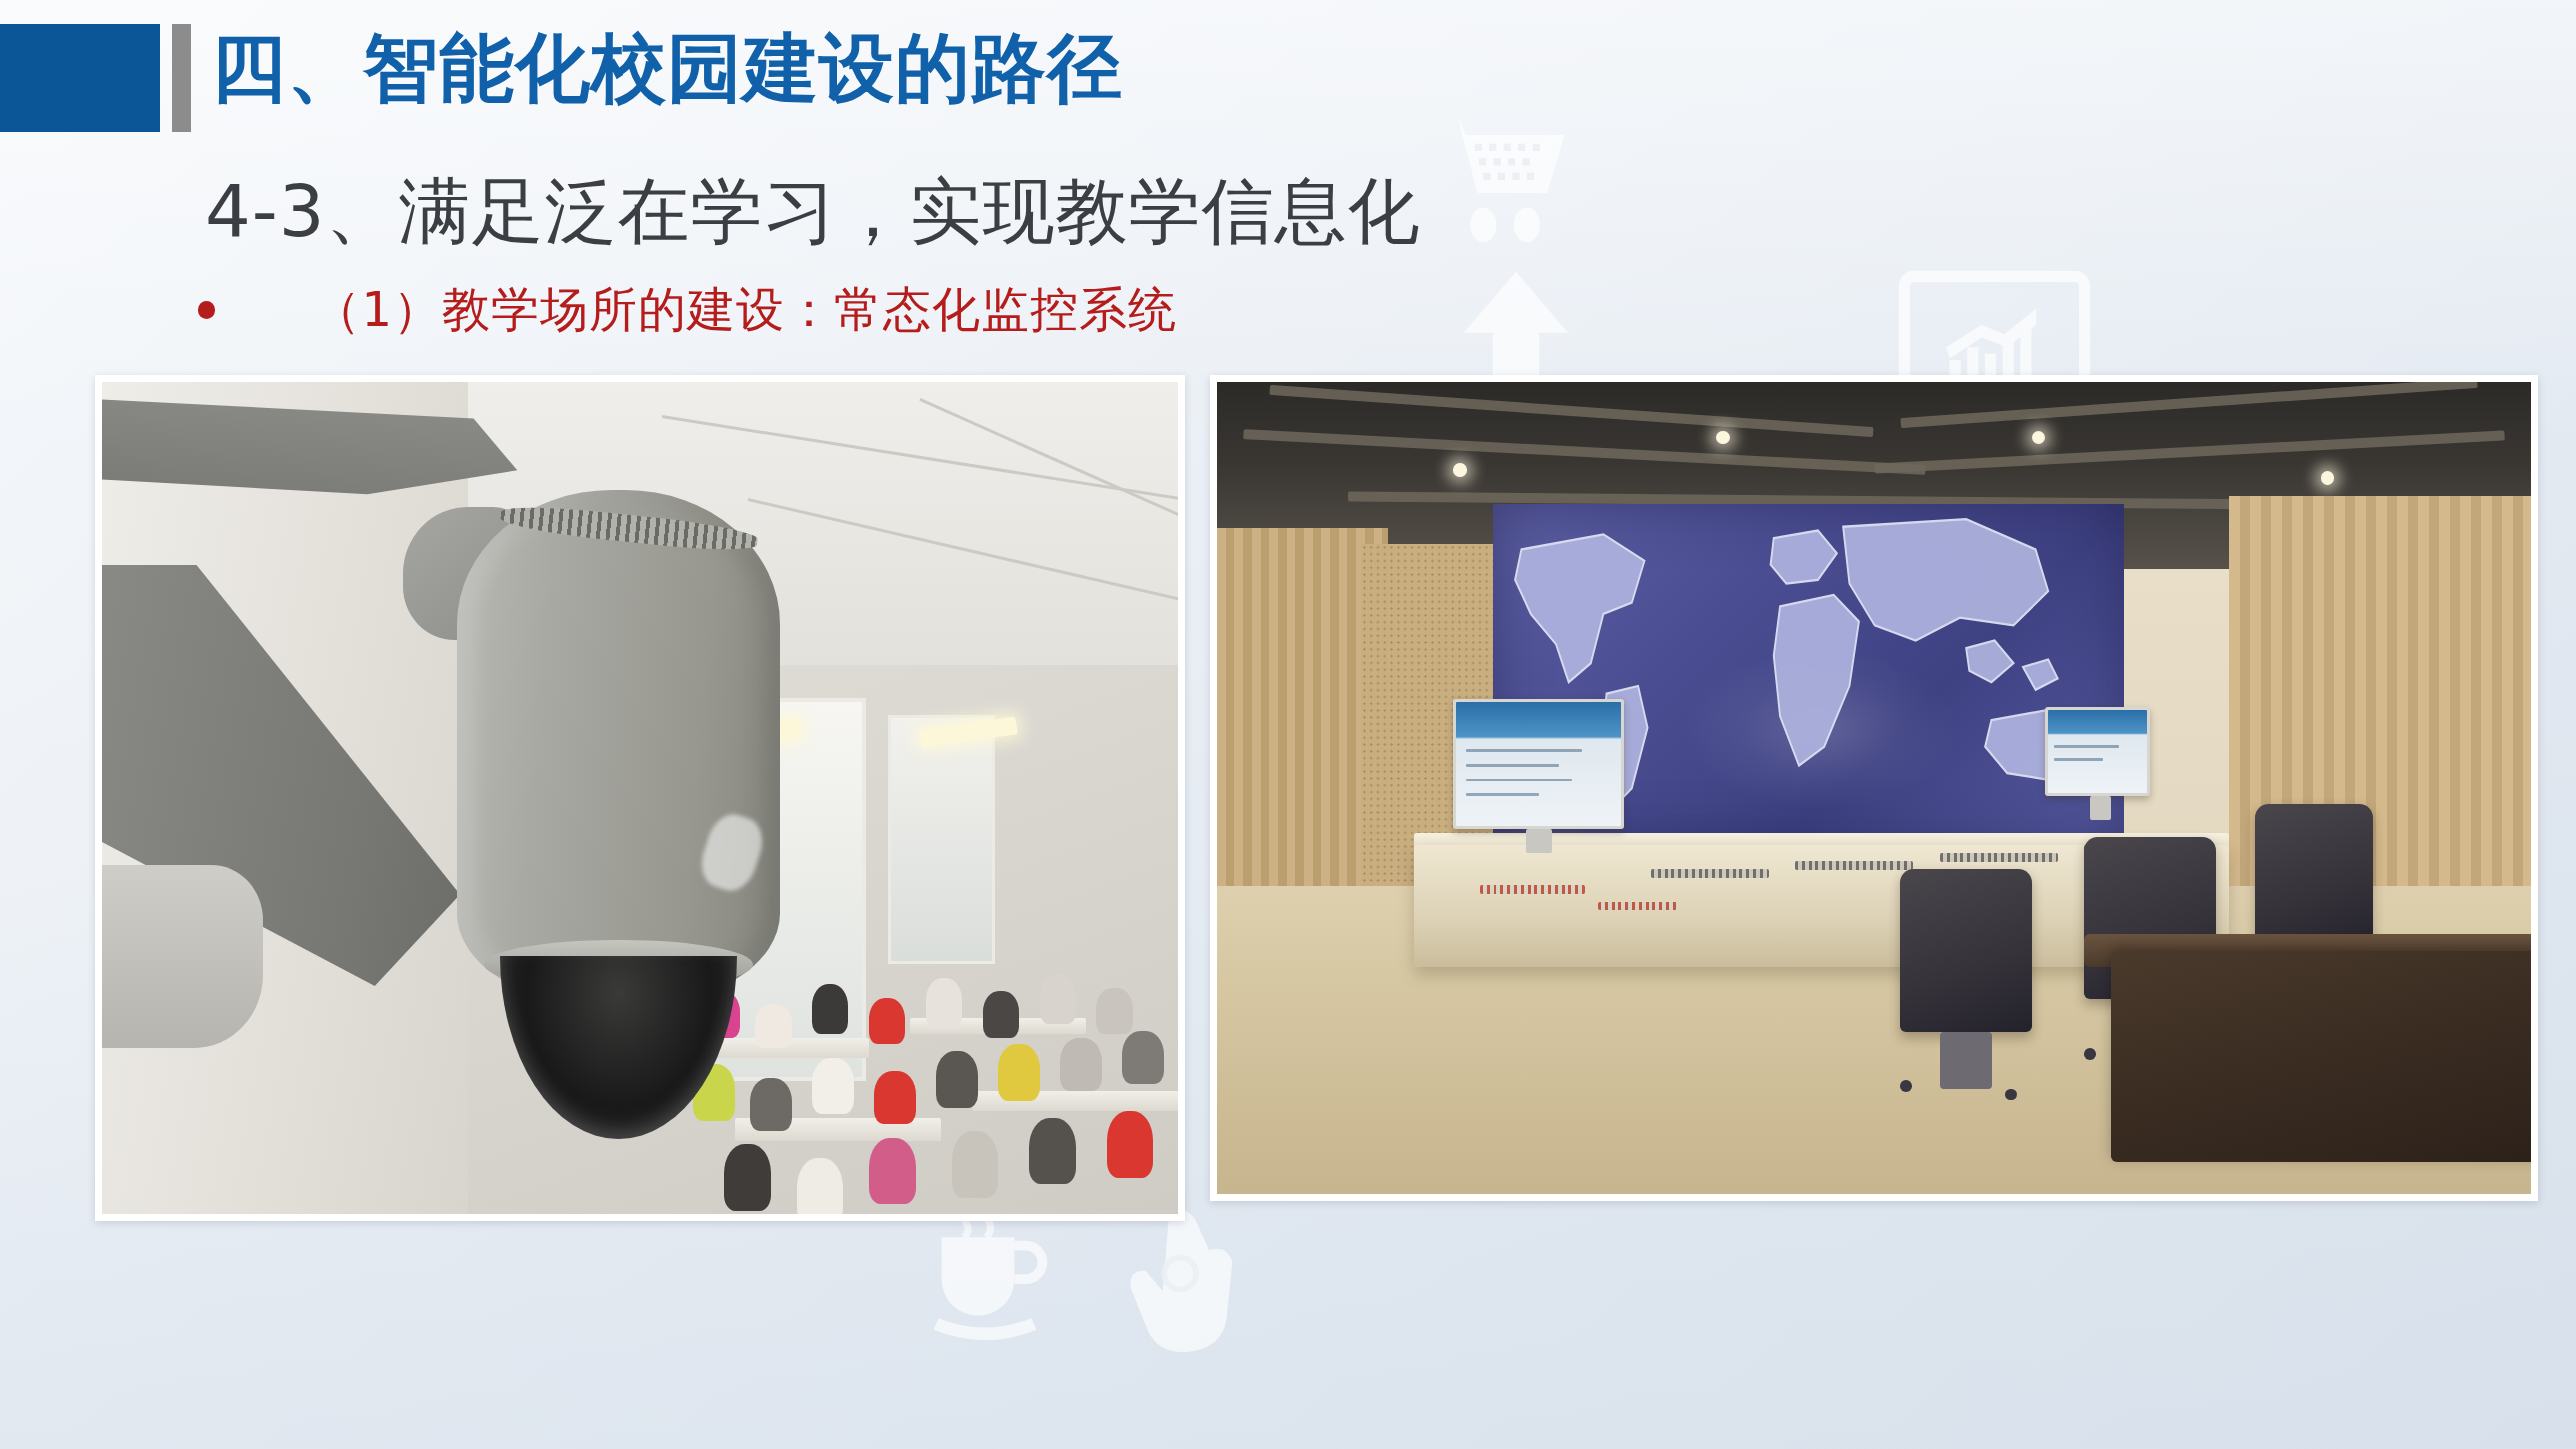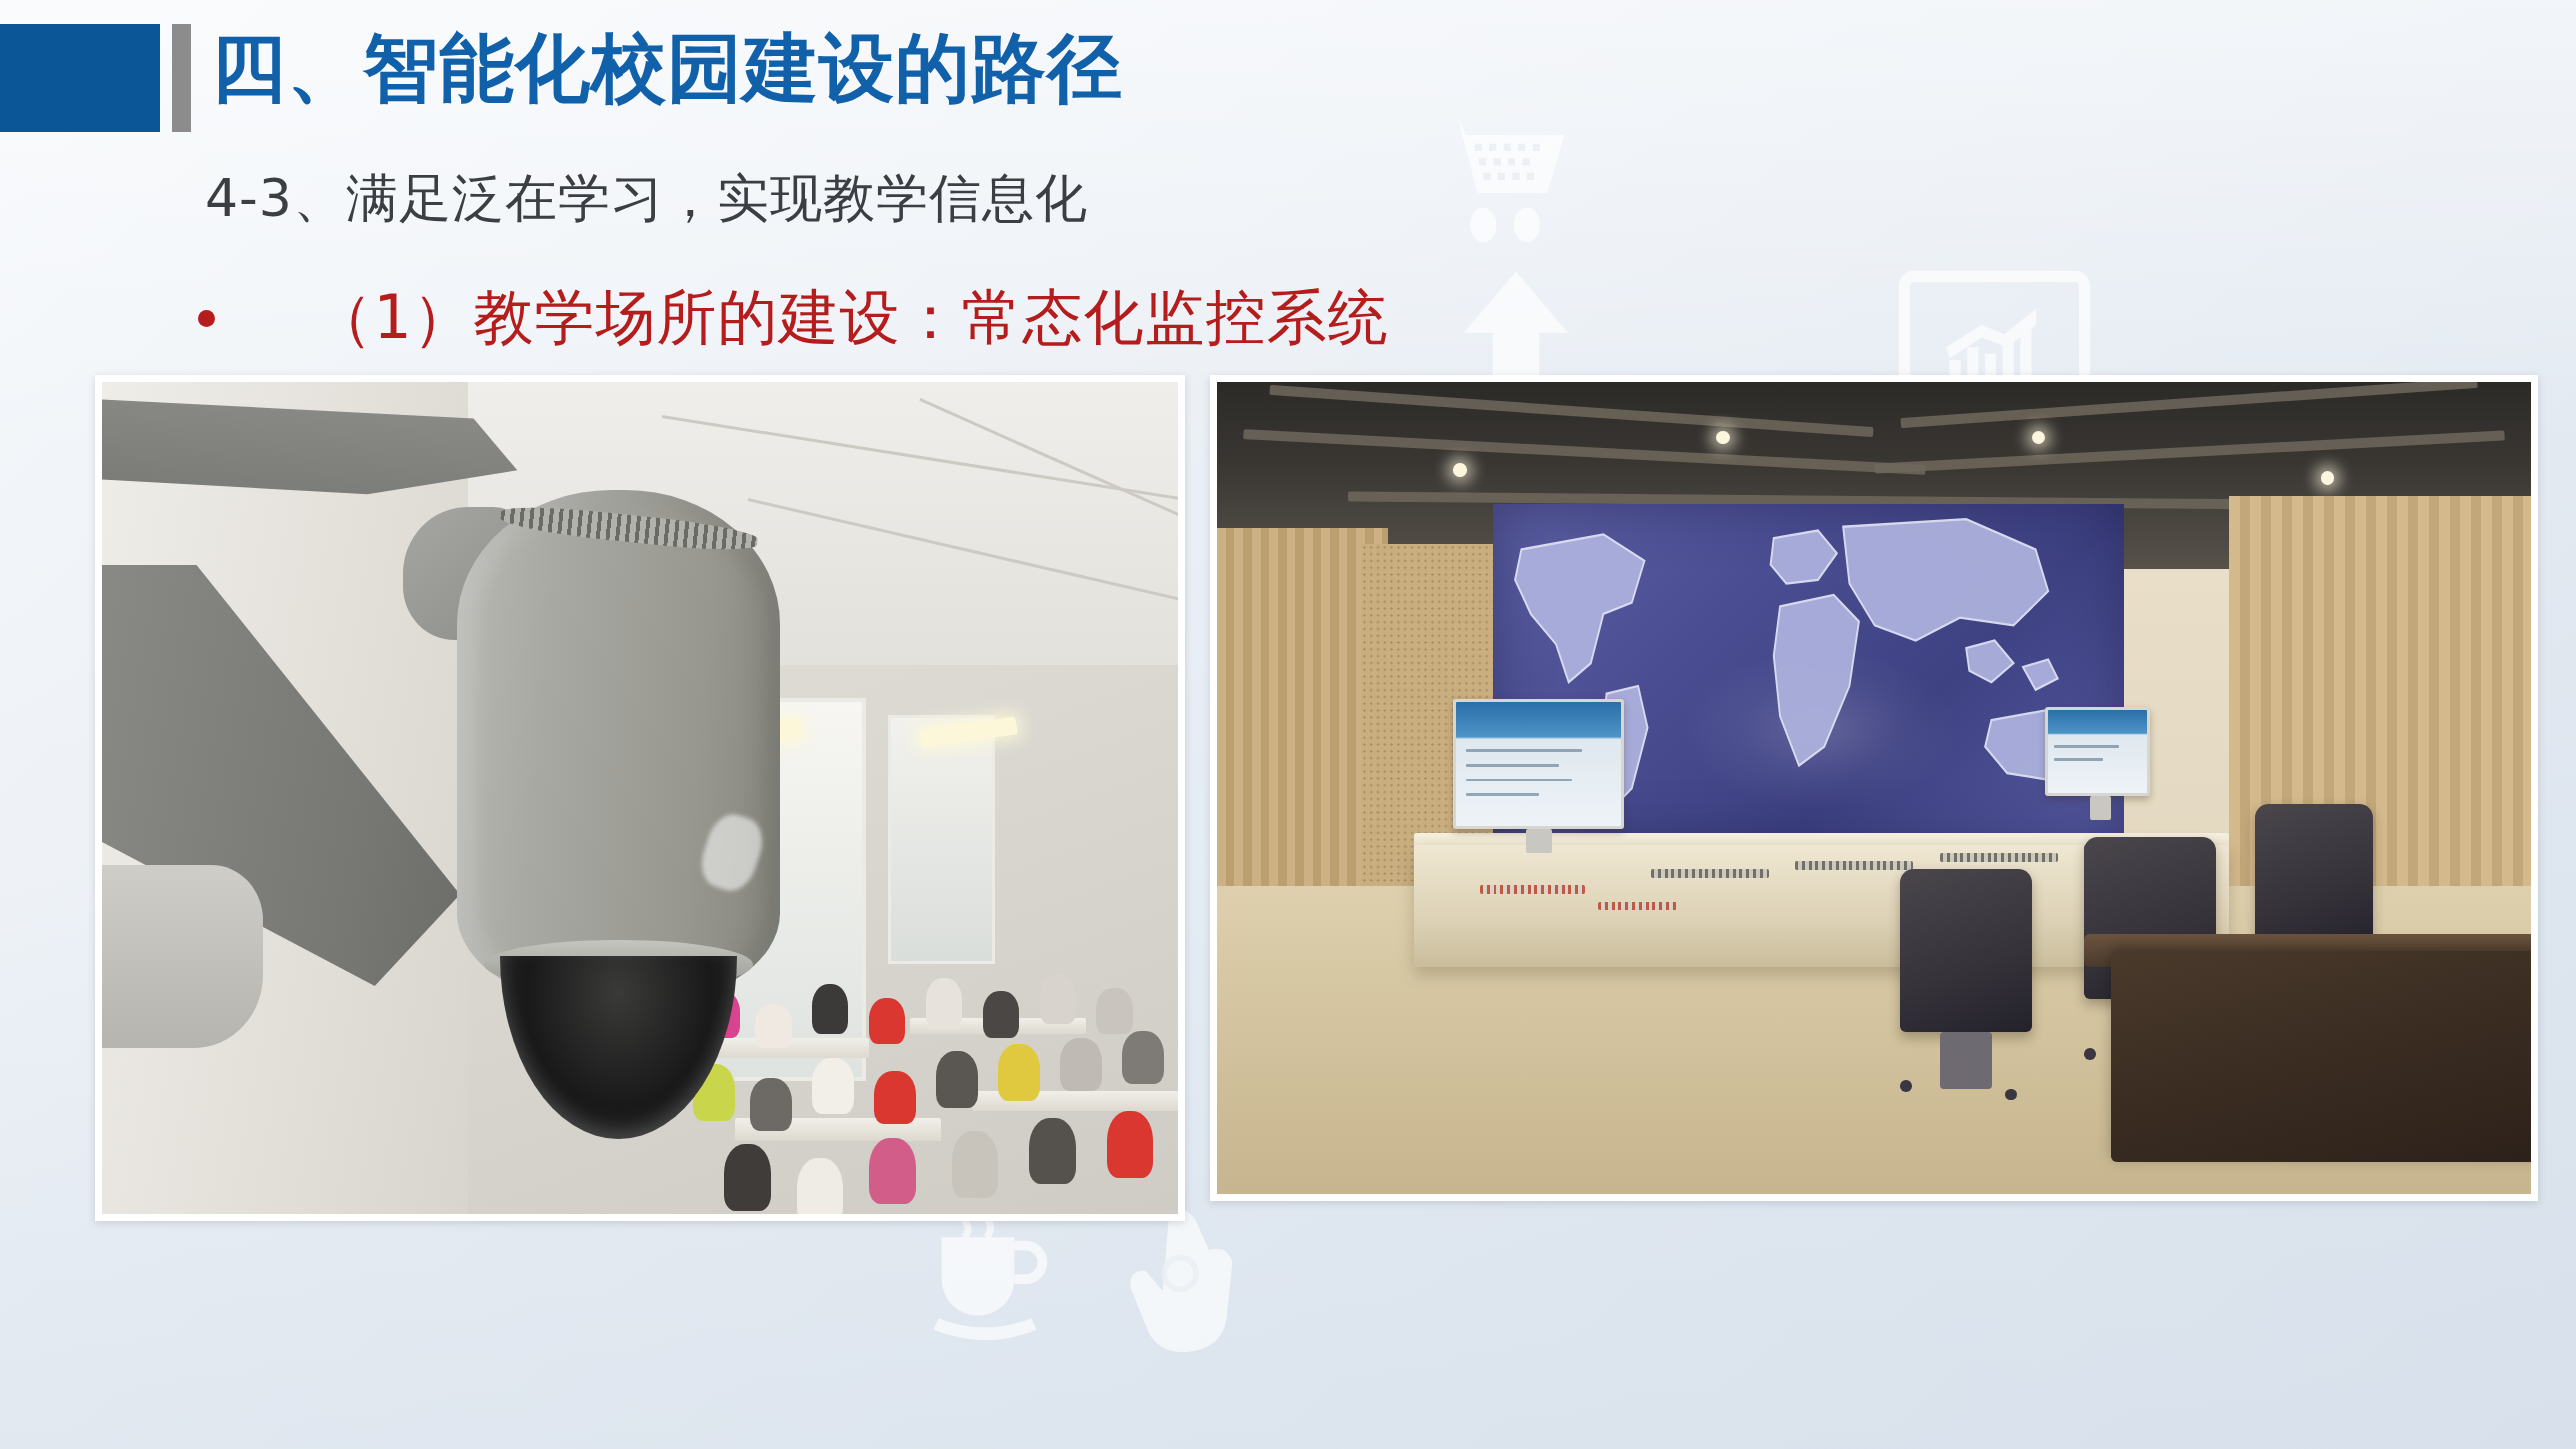--- a/index.html
+++ b/index.html
@@ -43,38 +43,38 @@
     position:absolute; left:211px; top:27px;
     font-size:75px; font-weight:bold;
     color:#1060aa;
     letter-spacing:1px;
     white-space:nowrap;
     line-height:1.1;
   }
 
   .subtitle {
     position:absolute; left:205px; top:164px;
-    font-size:52px; color:#3b3f44;
+    font-size:72px; color:#3b3f44;
     white-space:nowrap;
     letter-spacing:1px;
   }
 
   .bullet-row {
     position:absolute; left:198px; top:278px;
     display:flex; align-items:center;
     white-space:nowrap;
   }
   .bullet-dot {
     width:17.4px; height:17.4px; border-radius:50%;
     background:#b51c1c;
     margin-right:97px;
     flex:0 0 auto;
   }
   .bullet-text {
-    font-size:60px; color:#b51c1c; letter-spacing:1px;
+    font-size:48px; color:#b51c1c; letter-spacing:1px;
   }
 
   
   .photo {
     position:absolute;
     background:#ffffff;
     padding:6.8px;
     box-shadow:0 1.9px 7.7px rgba(60,70,90,0.18);
     overflow:hidden;
   }

